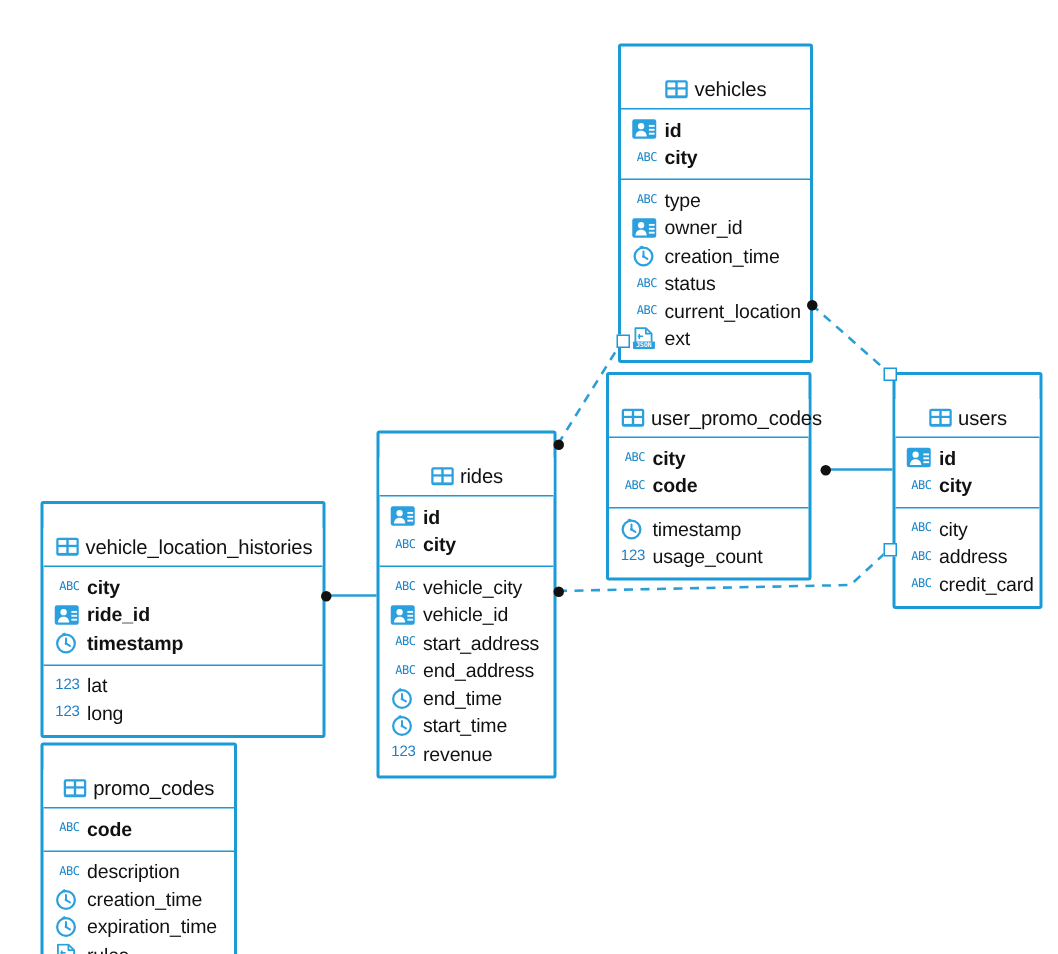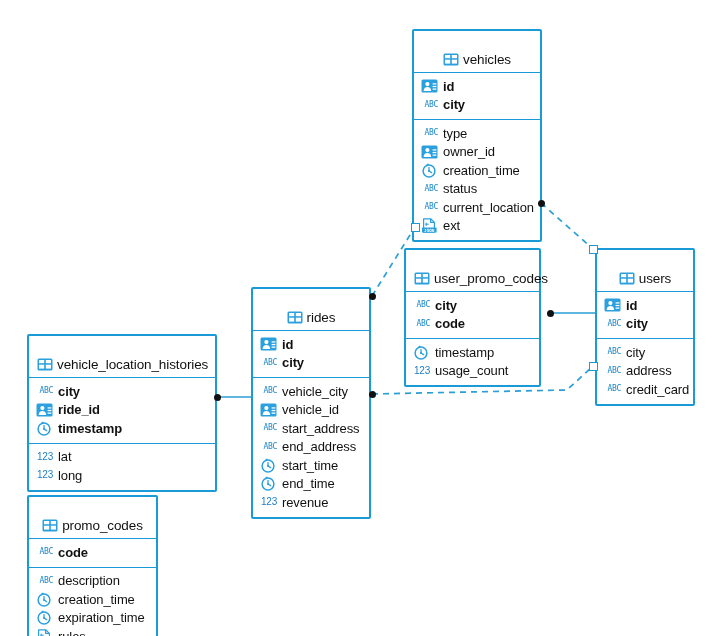--- a/index.html
+++ b/index.html
@@ -378,33 +378,33 @@
           <div class="field-row">
             <span class="icon">
               <svg width="17" height="15" viewBox="0 0 17 15">
                 <path d="M5.0 1.6 L7.0 0.6 L8.4 2.4 Z" fill="#2ba0de"></path>
                 <circle cx="8.0" cy="8.0" r="5.9" fill="#ffffff" stroke="#2ba0de" stroke-width="1.5"></circle>
                 <path d="M8 8 L8 4.6" stroke="#2ba0de" stroke-width="1.3" stroke-linecap="round"></path>
                 <path d="M8 8 L10.6 9.6" stroke="#2ba0de" stroke-width="1.3" stroke-linecap="round"></path>
                 <circle cx="8" cy="8" r="0.9" fill="#2ba0de"></circle>
               </svg>
             </span>
+            <span class="field-name">end_time</span>
+          </div>
+          <div class="field-row">
+            <span class="icon">
+              <svg width="17" height="15" viewBox="0 0 17 15">
+                <path d="M5.0 1.6 L7.0 0.6 L8.4 2.4 Z" fill="#2ba0de"></path>
+                <circle cx="8.0" cy="8.0" r="5.9" fill="#ffffff" stroke="#2ba0de" stroke-width="1.5"></circle>
+                <path d="M8 8 L8 4.6" stroke="#2ba0de" stroke-width="1.3" stroke-linecap="round"></path>
+                <path d="M8 8 L10.6 9.6" stroke="#2ba0de" stroke-width="1.3" stroke-linecap="round"></path>
+                <circle cx="8" cy="8" r="0.9" fill="#2ba0de"></circle>
+              </svg>
+            </span>
             <span class="field-name">start_time</span>
-          </div>
-          <div class="field-row">
-            <span class="icon">
-              <svg width="17" height="15" viewBox="0 0 17 15">
-                <path d="M5.0 1.6 L7.0 0.6 L8.4 2.4 Z" fill="#2ba0de"></path>
-                <circle cx="8.0" cy="8.0" r="5.9" fill="#ffffff" stroke="#2ba0de" stroke-width="1.5"></circle>
-                <path d="M8 8 L8 4.6" stroke="#2ba0de" stroke-width="1.3" stroke-linecap="round"></path>
-                <path d="M8 8 L10.6 9.6" stroke="#2ba0de" stroke-width="1.3" stroke-linecap="round"></path>
-                <circle cx="8" cy="8" r="0.9" fill="#2ba0de"></circle>
-              </svg>
-            </span>
-            <span class="field-name">end_time</span>
           </div>
           <div class="field-row">
             <span class="icon icon-123">123</span>
             <span class="field-name">revenue</span>
           </div>
         </div>
       </div>
       <div class="table-node" style="left: 27px; top: 334px; width: 190px;">
         <div class="tbl-header left-align">
           <span class="icon">

